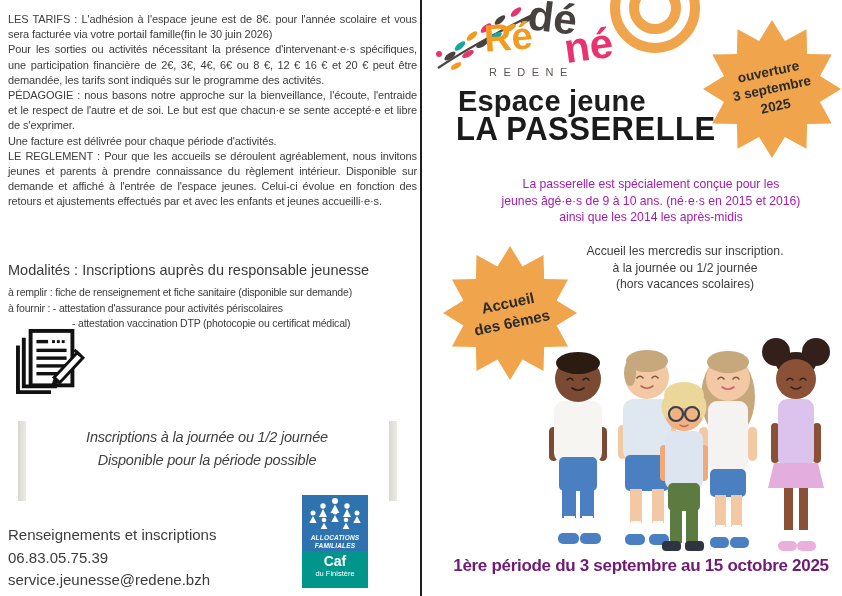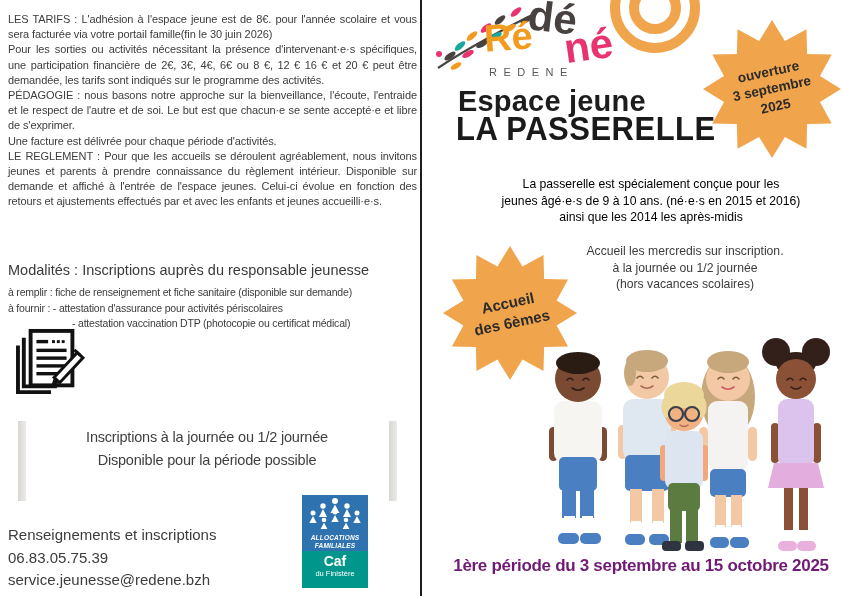--- a/index.html
+++ b/index.html
@@ -14,21 +14,21 @@
   
   .lp-text { position:absolute; left:8px; top:12px; width:409px; }
   .lp-text p { font-size:11px; line-height:15.2px; text-align:justify; letter-spacing:-0.1px; }
   .modalites-title { position:absolute; left:8px; top:262px; width:409px; font-size:14.5px; color:#3a3a3a; }
   .modalites-lines { position:absolute; left:8px; top:285px; width:409px; font-size:10.5px; line-height:15.5px; letter-spacing:-0.2px; }
   .modalites-lines .indent { padding-left:64px; }
 
   .doc-icon { position:absolute; left:8px; top:328px; }
 
   .inscribe-box { position:absolute; left:30px; top:422px; width:354px; text-align:center;
-    font-size:14.5px; line-height:23px; color:#3f3f3f; letter-spacing:-0.2px; padding-top:4px; }
+    font-size:14.5px; line-height:23px; color:#3f3f3f; letter-spacing:-0.2px; padding-top:4px;font-style:italic; }
   .graybar { position:absolute; width:8px; height:80px; top:421px;
     background:linear-gradient(90deg,#d9d7d4,#eceae7); }
   .graybar.l { left:18px; } .graybar.r { left:389px; }
 
   .contact { position:absolute; left:8px; top:524px; font-size:15px; line-height:22.5px; color:#3c3c3c; }
 
   .caf { position:absolute; left:302px; top:495px; width:66px; }
   .caf-blue { background:var(--caf_blue,#2e73b0); height:56px; position:relative; text-align:center; padding-top:2px; }
   .caf-blue .txt { position:absolute; bottom:2px; left:0; right:0; color:#fff;
     font-style:italic; font-weight:bold; font-size:6.5px; line-height:7.5px; letter-spacing:0.2px; }
@@ -43,21 +43,21 @@
   .logo .p1 { left:52px; top:14px; font-size:38px; color:var(--logo_orange,#f39b1e); transform:rotate(-4deg); }
   .logo .p2 { left:96px; top:-8px; font-size:42px; color:var(--logo_dark,#474140); transform:rotate(7deg); }
   .logo .p3 { left:132px; top:20px; font-size:42px; color:var(--logo_pink,#e8336e); transform:rotate(-8deg); }
   .logo .caption { position:absolute; left:57px; top:64px; font-size:11px; letter-spacing:6.5px; color:#5c5652; }
 
   .kicker { position:absolute; left:458px; top:85px; font-size:29px; font-weight:bold; color:#1d1d1d; letter-spacing:0.2px; }
   .title  { position:absolute; left:456px; top:110px; font-size:31px; font-weight:bold; color:#1a1a1a;
             letter-spacing:0.5px; transform:scaleY(1.08); transform-origin:left top; }
 
   .intro { position:absolute; left:462px; top:176px; width:378px; text-align:center;
-    font-size:12.2px; line-height:16.5px; color:#000000; }
+    font-size:12.2px; line-height:16.5px; color:#a21caf; }
   .schedule { position:absolute; left:520px; top:243px; width:330px; text-align:center;
     font-size:12.2px; line-height:16.5px; color:#3c3c3c; }
 
   .badge { position:absolute; }
   .badge svg { position:absolute; left:0; top:0; }
   .badge .badge-text { position:absolute; inset:0; display:flex; flex-direction:column;
     justify-content:center; align-items:center; transform:rotate(-12deg);
     font-weight:bold; color:#2b2b2b; }
   .badge-opening { left:701px; top:18px; width:142px; height:142px; }
   .badge-opening .badge-text { font-size:13.5px; line-height:17.5px; }

